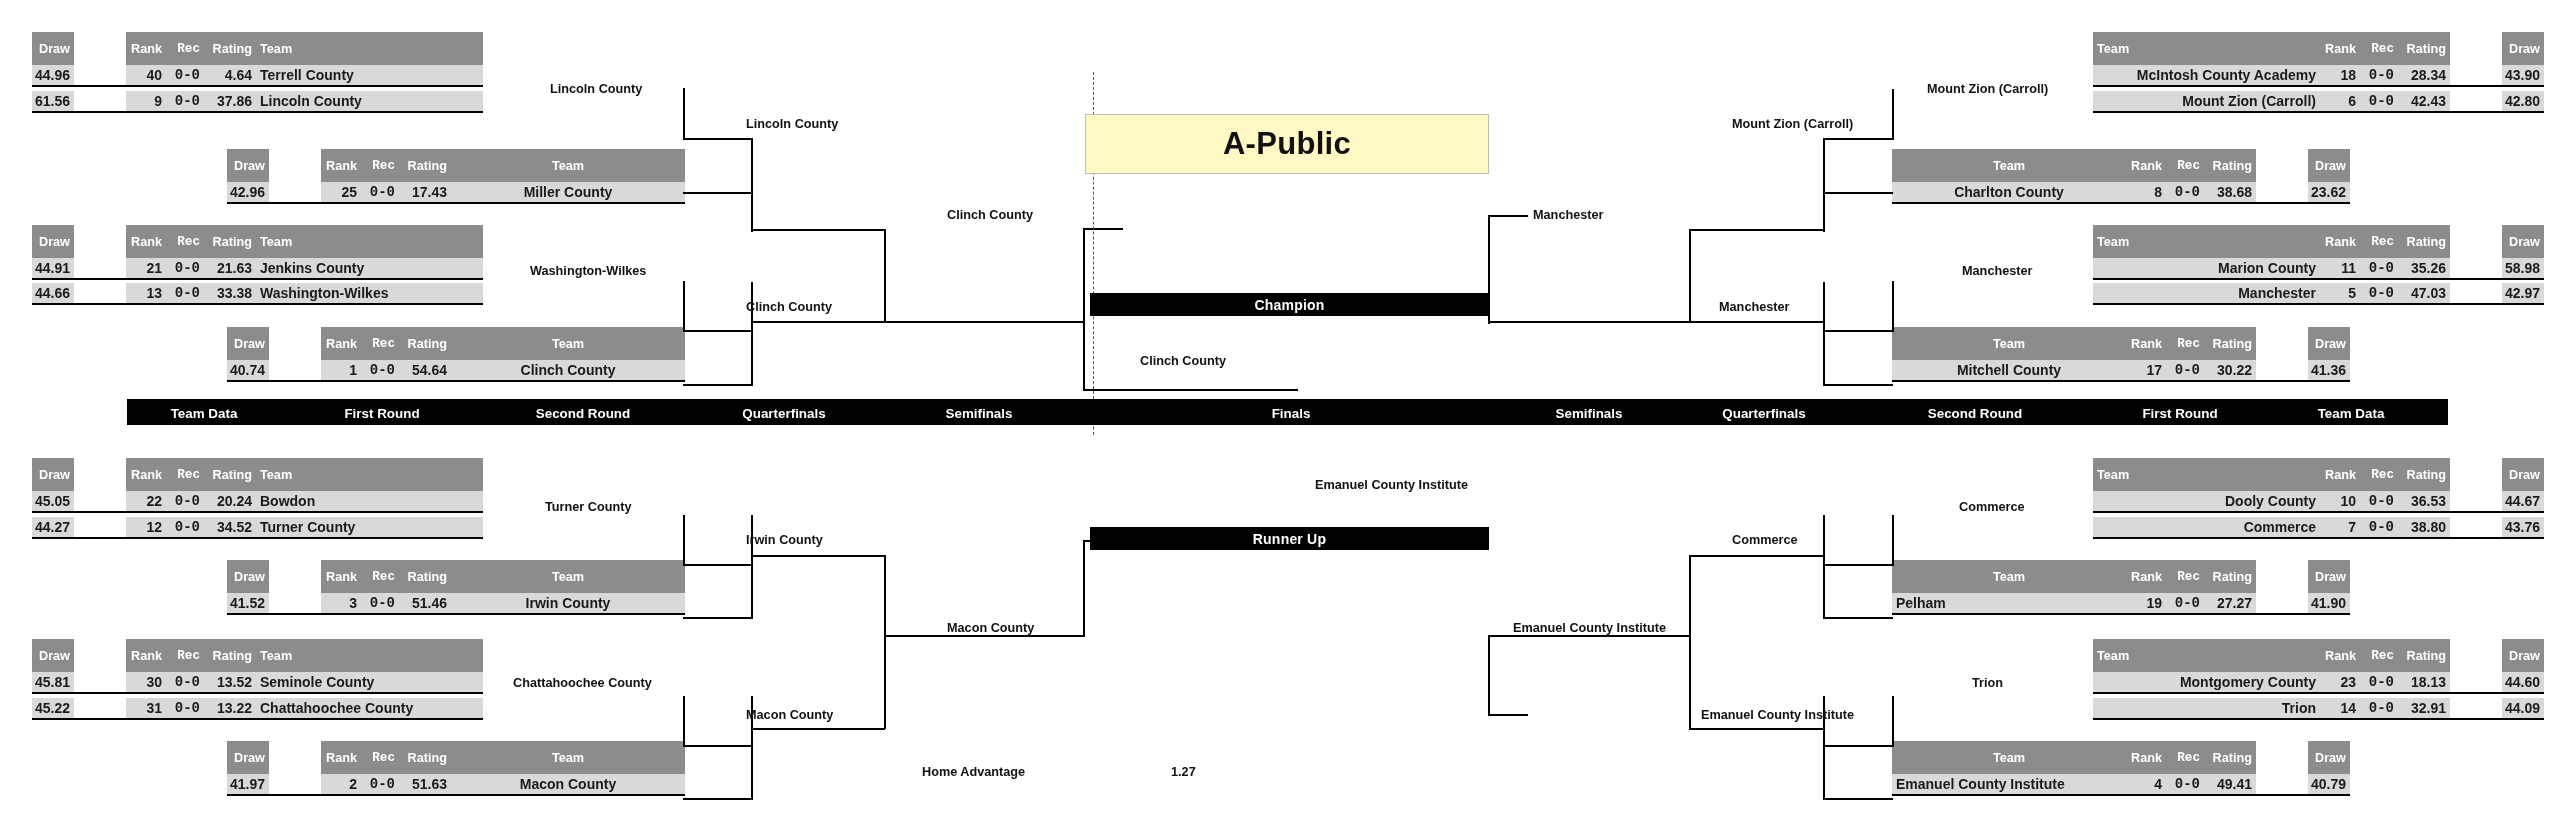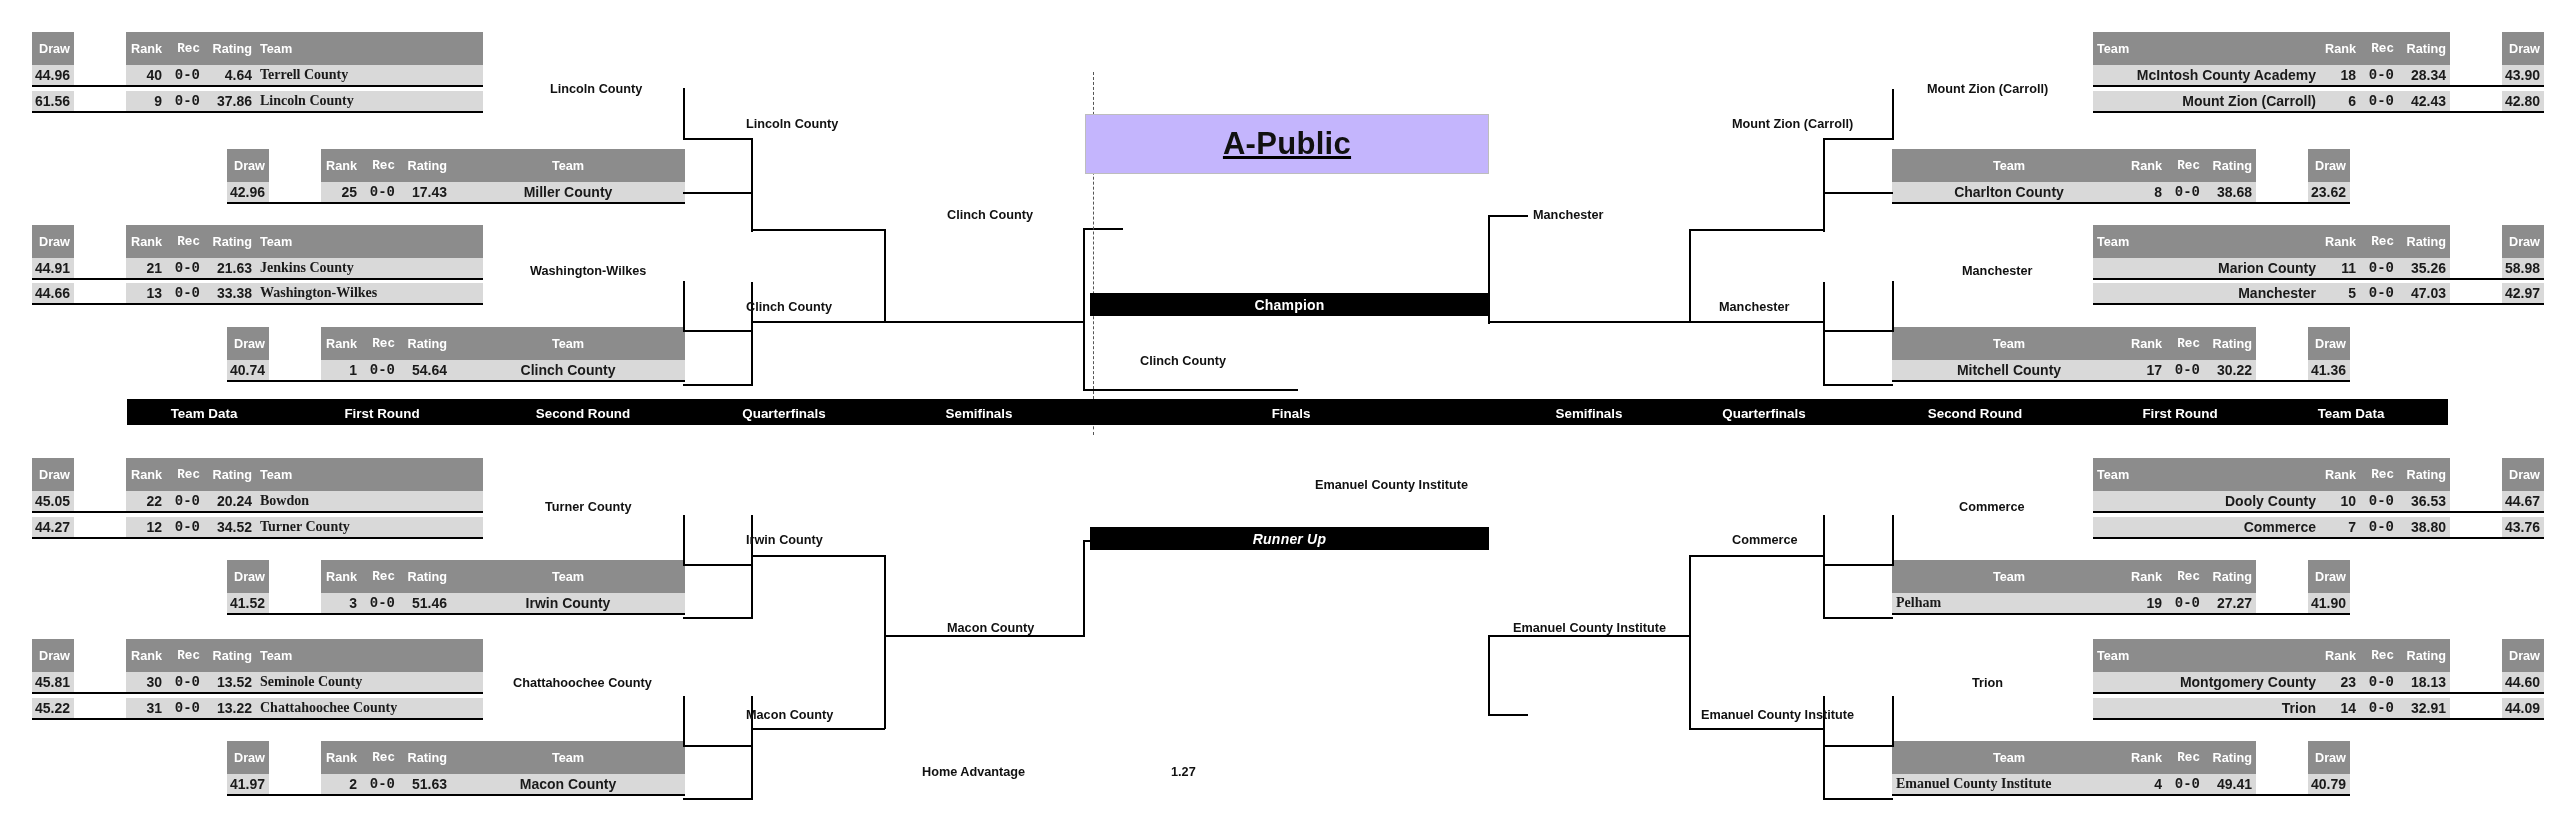--- a/index.html
+++ b/index.html
@@ -12,21 +12,21 @@
   .hdr{display:flex;height:33px;align-items:stretch;}
   .row{display:flex;height:20px;align-items:stretch;border-bottom:2.7px solid #000;}
   .cell{display:flex;align-items:center;font-size:14px;font-weight:bold;color:#1a1a1a;
         background:#d9d9d9;box-sizing:border-box;padding:0 4px;white-space:nowrap;overflow:hidden;}
   .hcell{display:flex;align-items:center;font-size:12.7px;font-weight:bold;color:#ffffff;
          background:#8c8c8c;box-sizing:border-box;padding:0 4px;white-space:nowrap;}
   .hcell.blank{background:#ffffff;}
   .cell.seed{background:#000000;color:#ffffff;justify-content:flex-end;}
   .cell.num{justify-content:flex-end;}
   .cell.rgt{justify-content:flex-end;}
-  .cell.lft{justify-content:flex-start;font-family:Liberation Serif, serif;}
+  .cell.lft{justify-content:flex-start;}
   .cell.ctr{justify-content:center;}
   .hcell.rgt{justify-content:flex-end;}
   .hcell.ctr{justify-content:center;}
   .hcell.lft{justify-content:flex-start;}
 
   
   .w-draw{width:42px;}
   .w-seed{width:52px;margin-top:28px;}
   .w-rank{width:40px;}
   .w-rec{width:38px;font-family:Liberation Mono, monospace;}
@@ -40,22 +40,22 @@
   .ln{position:absolute;background:#000;}
   .lnh{height:2px;}
   .lnv{width:2px;}
   .dash{position:absolute;border-left:1.3px dashed #555;width:0;}
 
   
   .blackbar{position:absolute;background:#000;color:#fff;display:flex;align-items:center;
             justify-content:center;font-size:14px;font-weight:bold;letter-spacing:0.2px;}
 
   
-  .titlebox{position:absolute;background:#c4b5fd;border:1.3px solid #bdbdbd;
-            display:flex;align-items:center;justify-content:center;text-decoration:underline;}
+  .titlebox{position:absolute;background:#fef9c3;border:1.3px solid #bdbdbd;
+            display:flex;align-items:center;justify-content:center;}
   .titlebox span{font-size:31px;font-weight:bold;color:#111;letter-spacing:0.3px;}
 
   
   .band{position:absolute;background:#000;display:flex;align-items:center;}
   .band .lbl{position:absolute;color:#fff;font-size:13.4px;font-weight:bold;white-space:nowrap;
              text-align:center;transform:translateX(-50%);}
 
   .foot{position:absolute;font-size:12.7px;font-weight:bold;color:#111;white-space:nowrap;}
 </style>
 </head>
@@ -552,21 +552,21 @@
 <div class="slot" style="left:1513px;top:621px;">Emanuel County Institute</div>
 <div class="slot" style="left:1315px;top:478px;">Emanuel County Institute</div>
 
 <div class="titlebox" style="left:1085px;top:114px;width:402px;height:58px;">
   <span>A-Public</span>
 </div>
 
 <div class="blackbar" style="left:1090px;top:293px;width:399px;height:23px;">
   <span>Champion</span>
 </div>
-<div class="blackbar" style="left:1090px;top:527px;width:399px;height:23px;font-style:italic;">
+<div class="blackbar" style="left:1090px;top:527px;width:399px;height:23px;">
   <span>Runner Up</span>
 </div>
 
 <div class="band" style="left:127px;top:399px;width:2321px;height:25.5px;">
   <div class="lbl" style="left:77px;top:6.7px;">Team Data</div>
   <div class="lbl" style="left:255px;top:6.7px;">First Round</div>
   <div class="lbl" style="left:456px;top:6.7px;">Second Round</div>
   <div class="lbl" style="left:657px;top:6.7px;">Quarterfinals</div>
   <div class="lbl" style="left:852px;top:6.7px;">Semifinals</div>
   <div class="lbl" style="left:1164px;top:6.7px;">Finals</div>

